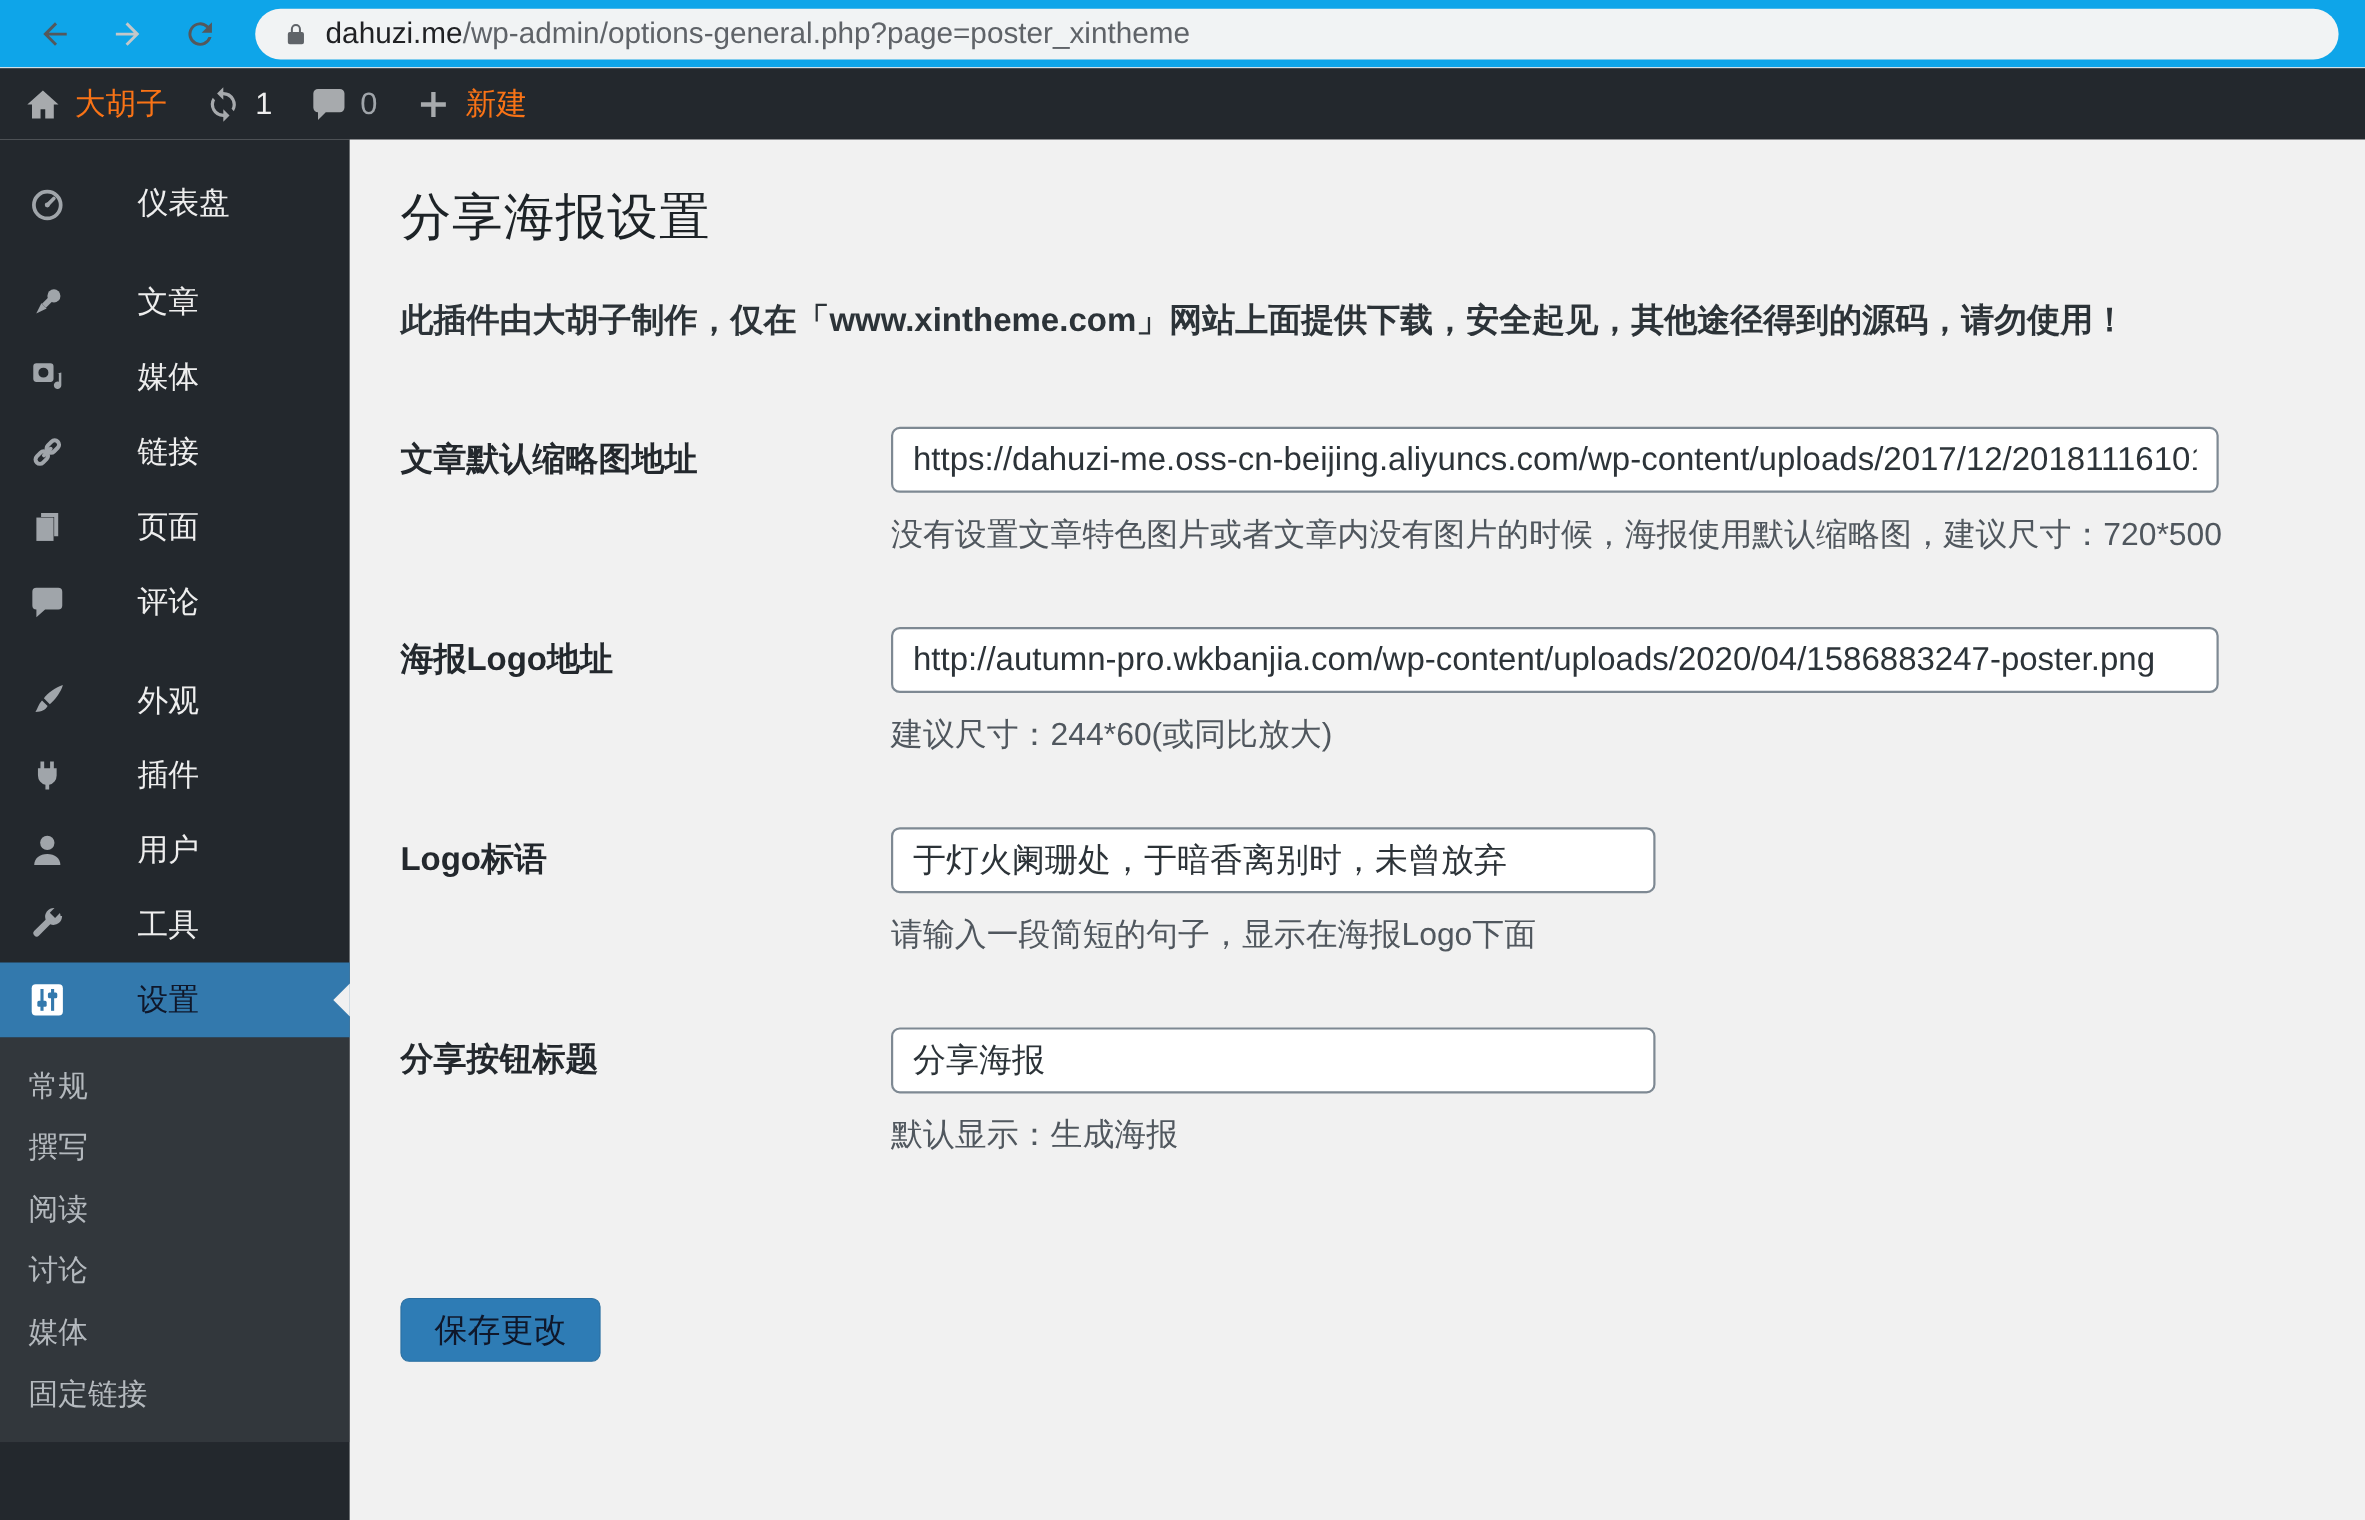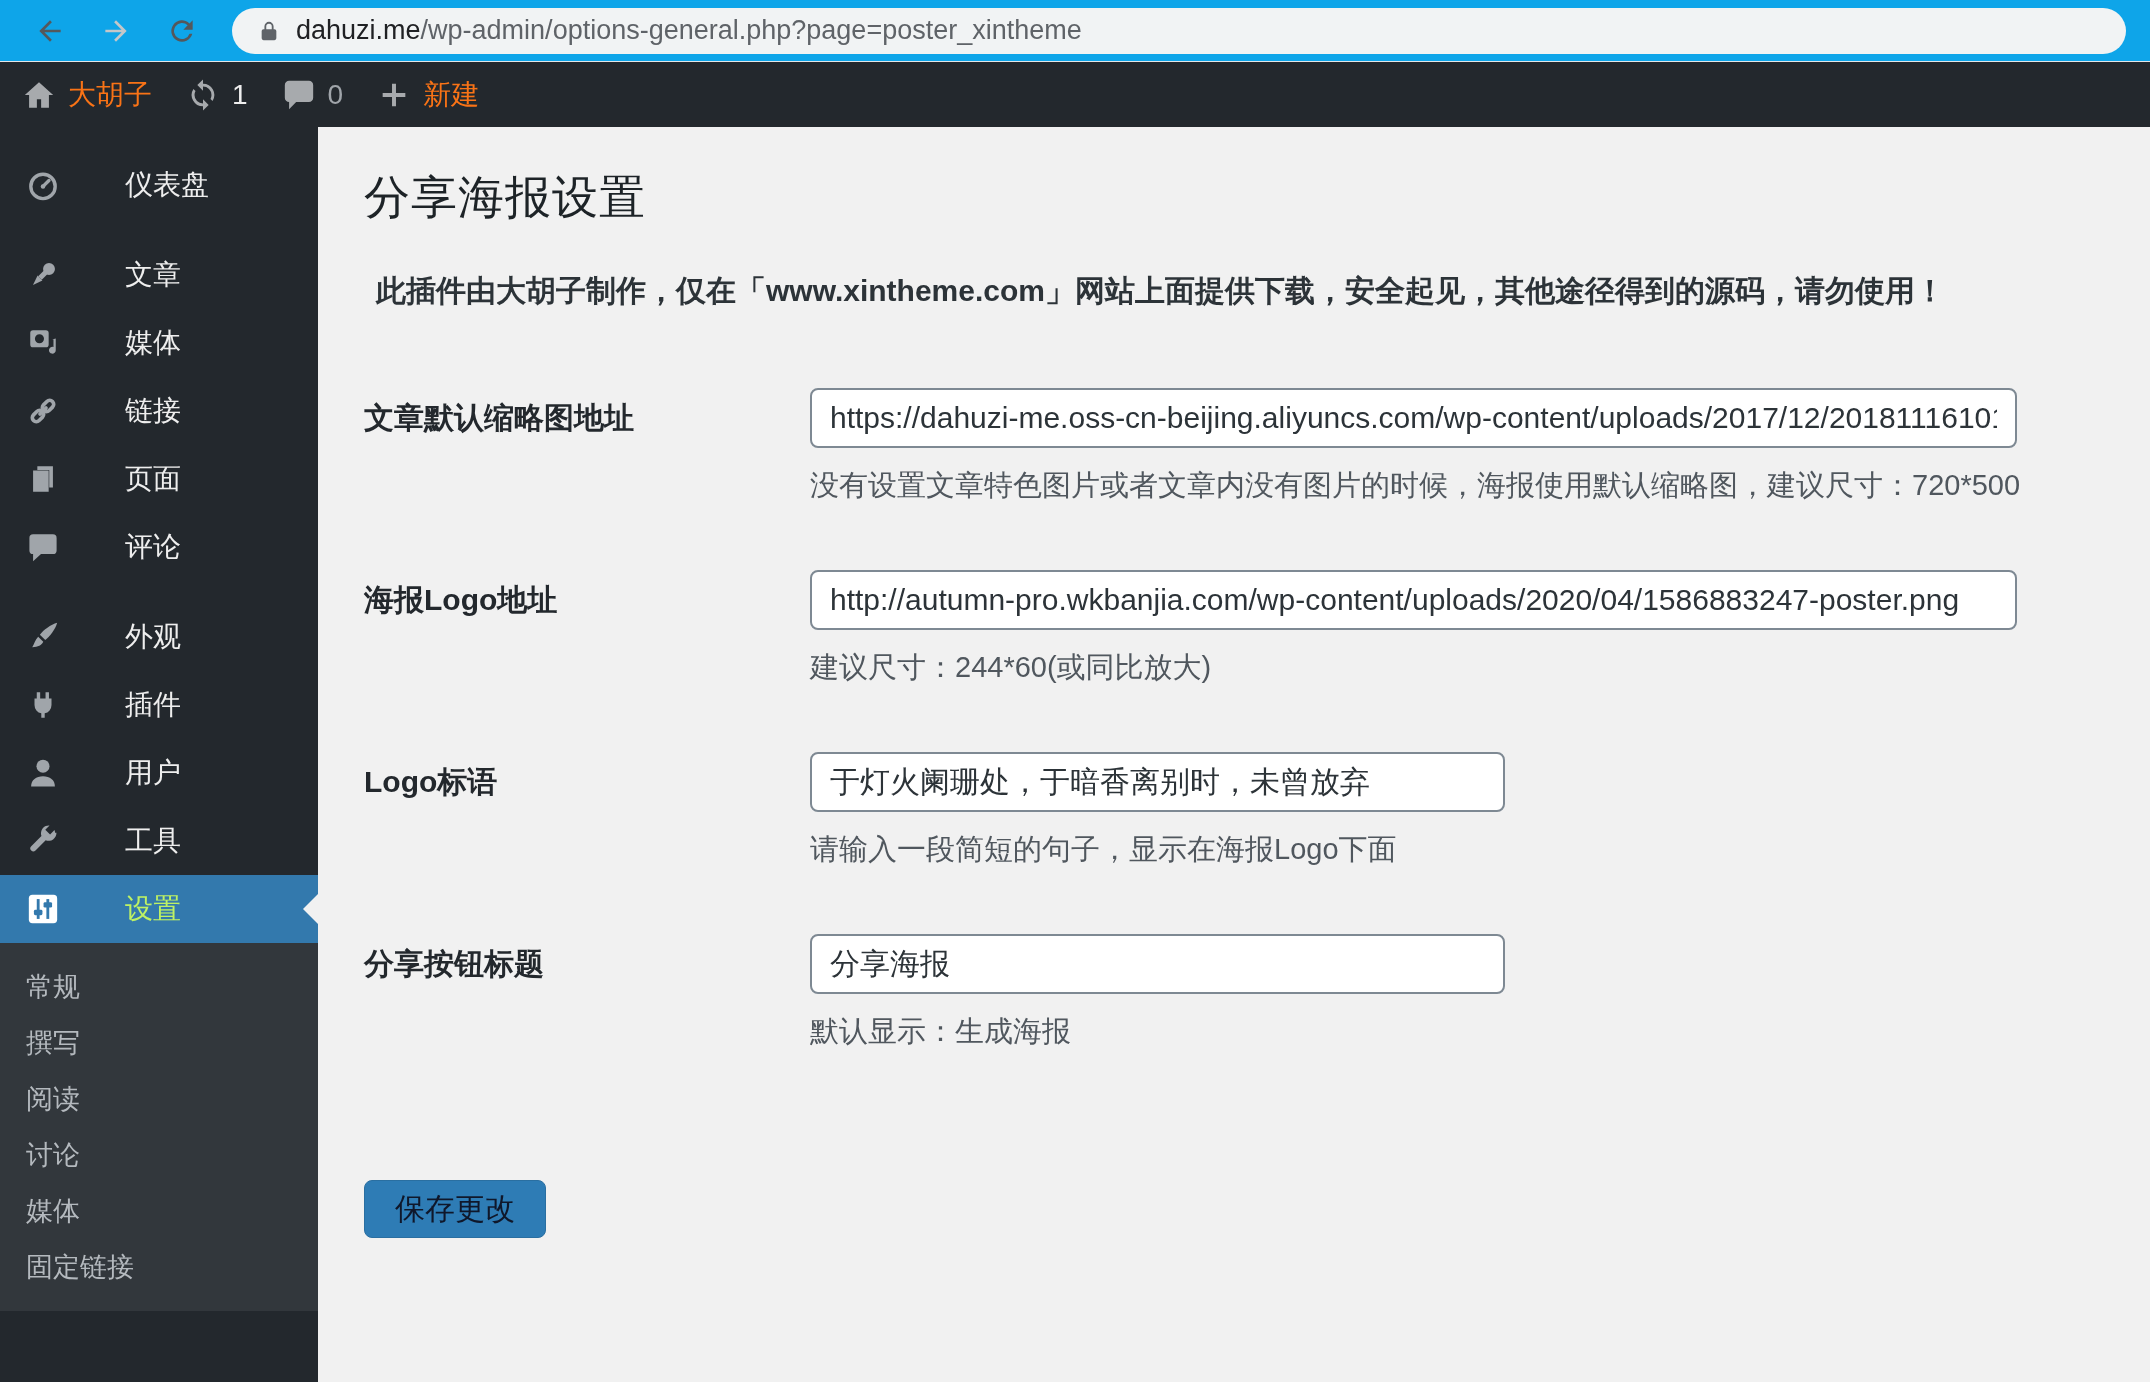--- a/index.html
+++ b/index.html
@@ -35,33 +35,33 @@
   
   .sidebar { width:318px; flex:none; background:#23282d; color:#eeeeee; }
   .menu { padding-top:24px; }
   .menu-item { height:68px; display:flex; align-items:center; padding-left:24px;
                cursor:pointer; position:relative; font-size:28px; color:#eeeeee;gap:37px; }
   .menu-item .mi-icon { width:38px; height:38px; color:#a0a5aa; flex:none;
                         display:flex; align-items:center; justify-content:center; }
   .menu-item .mi-icon svg { width:34px; height:34px; }
   .menu-item .mi-label { margin-left:26px; }
   .sep { height:22px; }
-  .menu-item.active { background:#3379ad; color:#bef264;text-align:right; }
+  .menu-item.active { background:#3379ad; color:#0f172a;text-align:right; }
   .menu-item.active .mi-icon { color:#ffffff; }
   .menu-item.active .arrow { position:absolute; right:0; top:50%; margin-top:-15px;
       width:0; height:0; border:15px solid transparent; border-right-color:#f1f1f1; }
   .submenu { background:#32373c; padding:16px 0; }
   .submenu-item { height:56px; display:flex; align-items:center; padding-left:26px;
                   font-size:27px; color:#b4b9be; cursor:pointer; }
   .submenu-item.current { color:#ffffff; font-weight:700; }
 
   
   .content { flex:1; background:#f1f1f1; padding:40px 120px 0 46px; color:#23282d; }
   .page-title { font-size:46px; font-weight:500; color:#1d2327; letter-spacing:1px; }
-  .notice { margin-top:42px; font-size:30px; font-weight:700; color:#2c3338;margin-left:12px; }
+  .notice { margin-top:42px; font-size:30px; font-weight:700; color:#2c3338; }
   .form { margin-top:76px; }
   .form-row { display:flex; margin-bottom:64px; }
   .row-label { width:446px; flex:none; font-size:30px; font-weight:700;
                color:#23282d; line-height:60px; }
   .row-field input { height:60px; background:#ffffff; border:2px solid #7e8993;
                border-radius:8px; font-size:30px; color:#2c3338; padding:0 18px;
                font-family:"Liberation Sans","DejaVu Sans",sans-serif; outline:none; }
   .row-field input.wide { width:1207px; }
   .row-field input.narrow { width:695px; }
   .help { margin-top:18px; font-size:29px; color:#50575e; }

